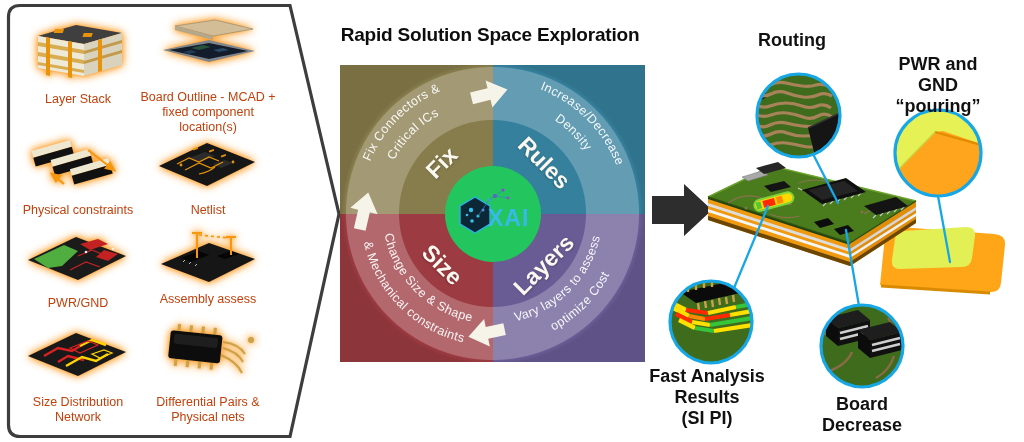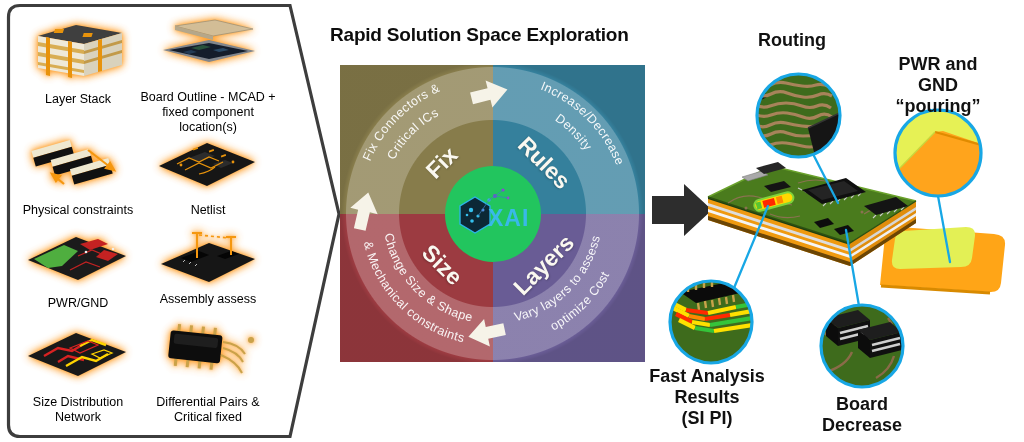--- a/index.html
+++ b/index.html
@@ -4,24 +4,24 @@
 <style>
   html,body{margin:0;padding:0;}
   body{width:1024px;height:442px;position:relative;background:#ffffff;overflow:hidden;
        font-family:"Liberation Sans",sans-serif;}
   .abs{position:absolute;}
 
   
   #panel-shape{left:0;top:0;}
   .item-img{position:absolute;width:120px;height:66px;}
   .item-img svg{filter:drop-shadow(0 0 4px rgba(255,153,34,.95)) drop-shadow(0 0 1.5px rgba(255,175,70,.9));}
-  .caption{position:absolute;text-align:center;font-size:12.5px;line-height:1.18;color:#000000;}
+  .caption{position:absolute;text-align:center;font-size:12.5px;line-height:1.18;color:#c2410c;}
 
   
-  #diagram-title{left:330px;top:24px;width:320px;font-size:19px;font-weight:bold;color:#0d0d0d;letter-spacing:-.2px;}
+  #diagram-title{left:330px;top:24px;width:320px;text-align:center;font-size:19px;font-weight:bold;color:#0d0d0d;letter-spacing:-.2px;}
   #quad-square{left:340px;top:65px;width:305px;height:297px;}
   .quad{position:absolute;width:152.5px;height:148.5px;}
   #quad-fix{left:0;top:0;background:#877C4B;}
   #quad-rules{left:152.5px;top:0;background:#35809C;}
   #quad-size{left:0;top:148.5px;background:#9C3B41;}
   #quad-layers{left:152.5px;top:148.5px;background:#695C95;}
   #ring-overlay{left:0;top:0;width:305px;height:297px;
     background:
       radial-gradient(circle at 50% 50%, rgba(255,255,255,0) 0 93px, rgba(255,255,255,.23) 94px 146px, rgba(255,255,255,0) 147px),
       radial-gradient(circle at 50% 50%, rgba(0,0,0,0) 0 147px, rgba(0,0,0,.10) 151px);}
@@ -187,21 +187,21 @@
   </svg>
 </div>
 
 <div class="caption" style="left:13px;top:92px;width:130px"><span>Layer Stack</span></div>
 <div class="caption" style="left:132px;top:90px;width:152px"><span>Board Outline - MCAD +</span><br><span>fixed component location(s)</span></div>
 <div class="caption" style="left:13px;top:203px;width:130px"><span>Physical constraints</span></div>
 <div class="caption" style="left:132px;top:203px;width:152px"><span>Netlist</span></div>
 <div class="caption" style="left:13px;top:296px;width:130px"><span>PWR/GND</span></div>
 <div class="caption" style="left:132px;top:292px;width:152px"><span>Assembly assess</span></div>
 <div class="caption" style="left:8px;top:395px;width:140px"><span>Size Distribution</span><br><span>Network</span></div>
-<div class="caption" style="left:132px;top:395px;width:152px"><span>Differential Pairs &amp;</span><br><span>Critical fixed</span></div>
+<div class="caption" style="left:132px;top:395px;width:152px"><span>Differential Pairs &amp;</span><br><span>Physical nets</span></div>
 
 <div id="diagram-title" class="abs">Rapid Solution Space Exploration</div>
 
 <div id="quad-square" class="abs">
   <div class="quad" id="quad-fix" style="background: rgb(135, 124, 75);"></div>
   <div class="quad" id="quad-rules" style="background: rgb(53, 128, 156);"></div>
   <div class="quad" id="quad-size" style="background: rgb(156, 59, 65);"></div>
   <div class="quad" id="quad-layers" style="background: rgb(105, 92, 149);"></div>
   <div class="abs" id="ring-overlay"></div>
 

